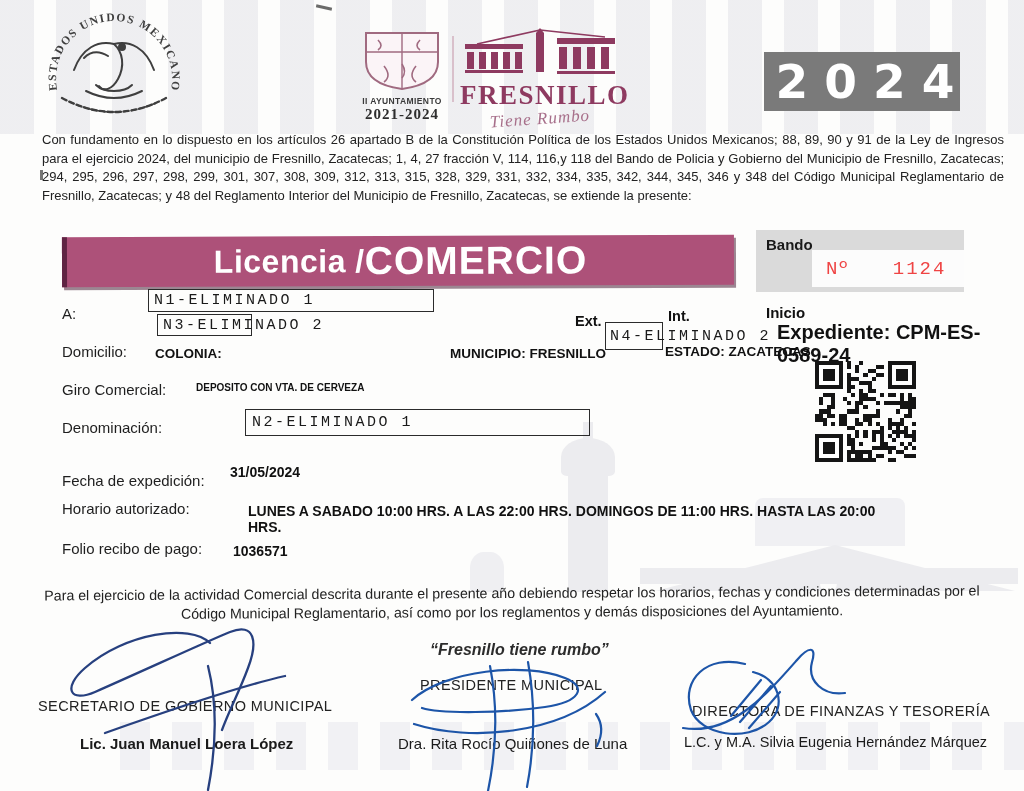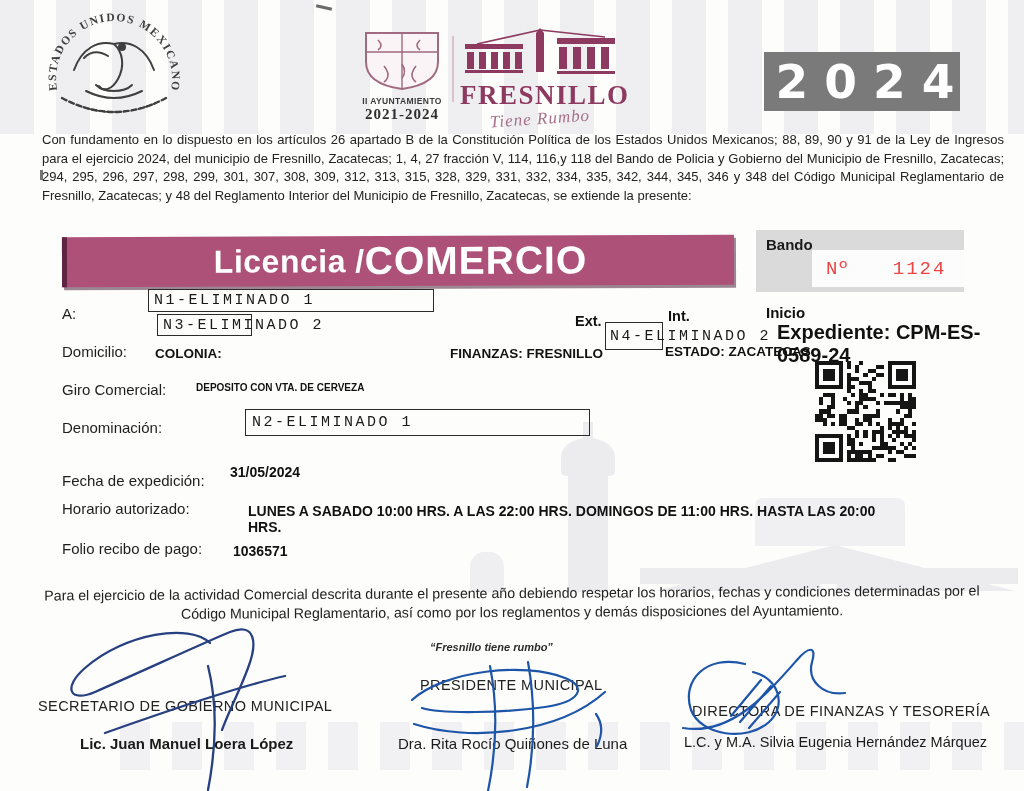--- a/index.html
+++ b/index.html
@@ -84,21 +84,21 @@
   .lbl{ font-size:15px; color:#1e1e1e; }
   .vb{ font-size:13.5px; font-weight:700; color:#111; }
   .mono{ font-family:"Liberation Mono", monospace; font-size:15px; letter-spacing:2.5px; color:#1a1a1a; white-space:nowrap; }
   .tbox{ border:1.6px solid #2b2b2b; background:transparent; overflow:visible; display:flex; align-items:center; }
 
   
   .terms{
     left:42px; top:584px; width:940px; text-align:center; font-size:14.2px;
     line-height:19px; color:#222; transform:rotate(-.3deg);
   }
-  .quote{ left:430px; top:641px; font-size:11px; font-style:italic; font-weight:700; color:#2c2c2c; }
+  .quote{ left:430px; top:641px; font-size:16px; font-style:italic; font-weight:700; color:#2c2c2c; }
   .sig-title{ font-size:14.5px; letter-spacing:.4px; color:#222; }
   .sig-name{ font-size:15px; color:#1b1b1b; }
   .sig-name.b{ font-weight:700; }
   svg.sig{ position:absolute; z-index:3; overflow:visible; }
 
   .speck{ position:absolute; background:#3a3a3a; z-index:4; }
 </style>
 </head>
 <body>
 
@@ -202,21 +202,21 @@
   <div class="abs z tbox" style="left:605px; top:322px; width:58px; height:28px;">
     <span class="mono" style="margin-left:4px;">N4-ELIMINADO 2</span>
   </div>
   <div class="abs z vb" style="left:668px; top:308px; font-size:14.5px;">Int.</div>
 
   <div class="abs z vb" style="left:766px; top:304px; font-size:15px;">Inicio</div>
   <div class="abs z vb" style="left:777px; top:321px; font-size:20px;">Expediente: CPM-ES-0589-24</div>
 
   <div class="abs z lbl" style="left:62px; top:343px;">Domicilio:</div>
   <div class="abs z vb" style="left:155px; top:346px;">COLONIA:</div>
-  <div class="abs z vb" style="left:450px; top:346px;">FINANZAS: FRESNILLO</div>
+  <div class="abs z vb" style="left:450px; top:346px;">MUNICIPIO: FRESNILLO</div>
   <div class="abs z vb" style="left:665px; top:344px;">ESTADO: ZACATECAS</div>
 
   <div class="abs z lbl" style="left:62px; top:381px;">Giro Comercial:</div>
   <div class="abs z vb" style="left:196px; top:382px; font-size:10px;">DEPOSITO CON VTA. DE CERVEZA</div>
 
   <div class="abs z lbl" style="left:62px; top:419px;">Denominación:</div>
   <div class="abs z tbox" style="left:245px; top:409px; width:345px; height:27px;">
     <span class="mono" style="margin-left:6px;">N2-ELIMINADO 1</span>
   </div>
 

